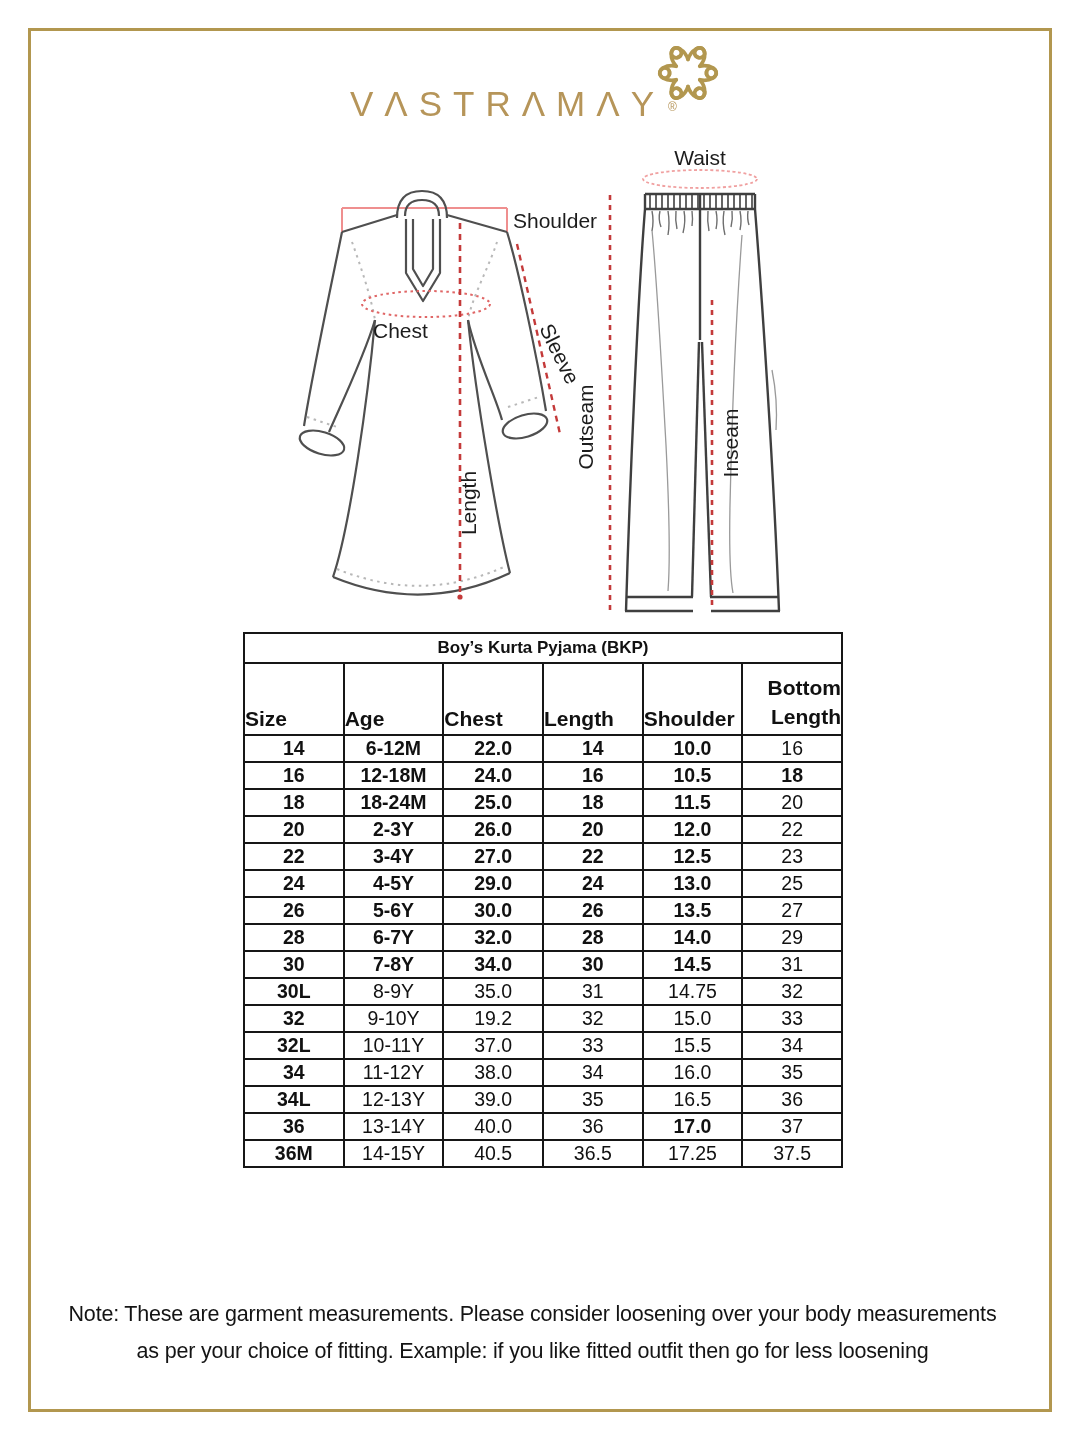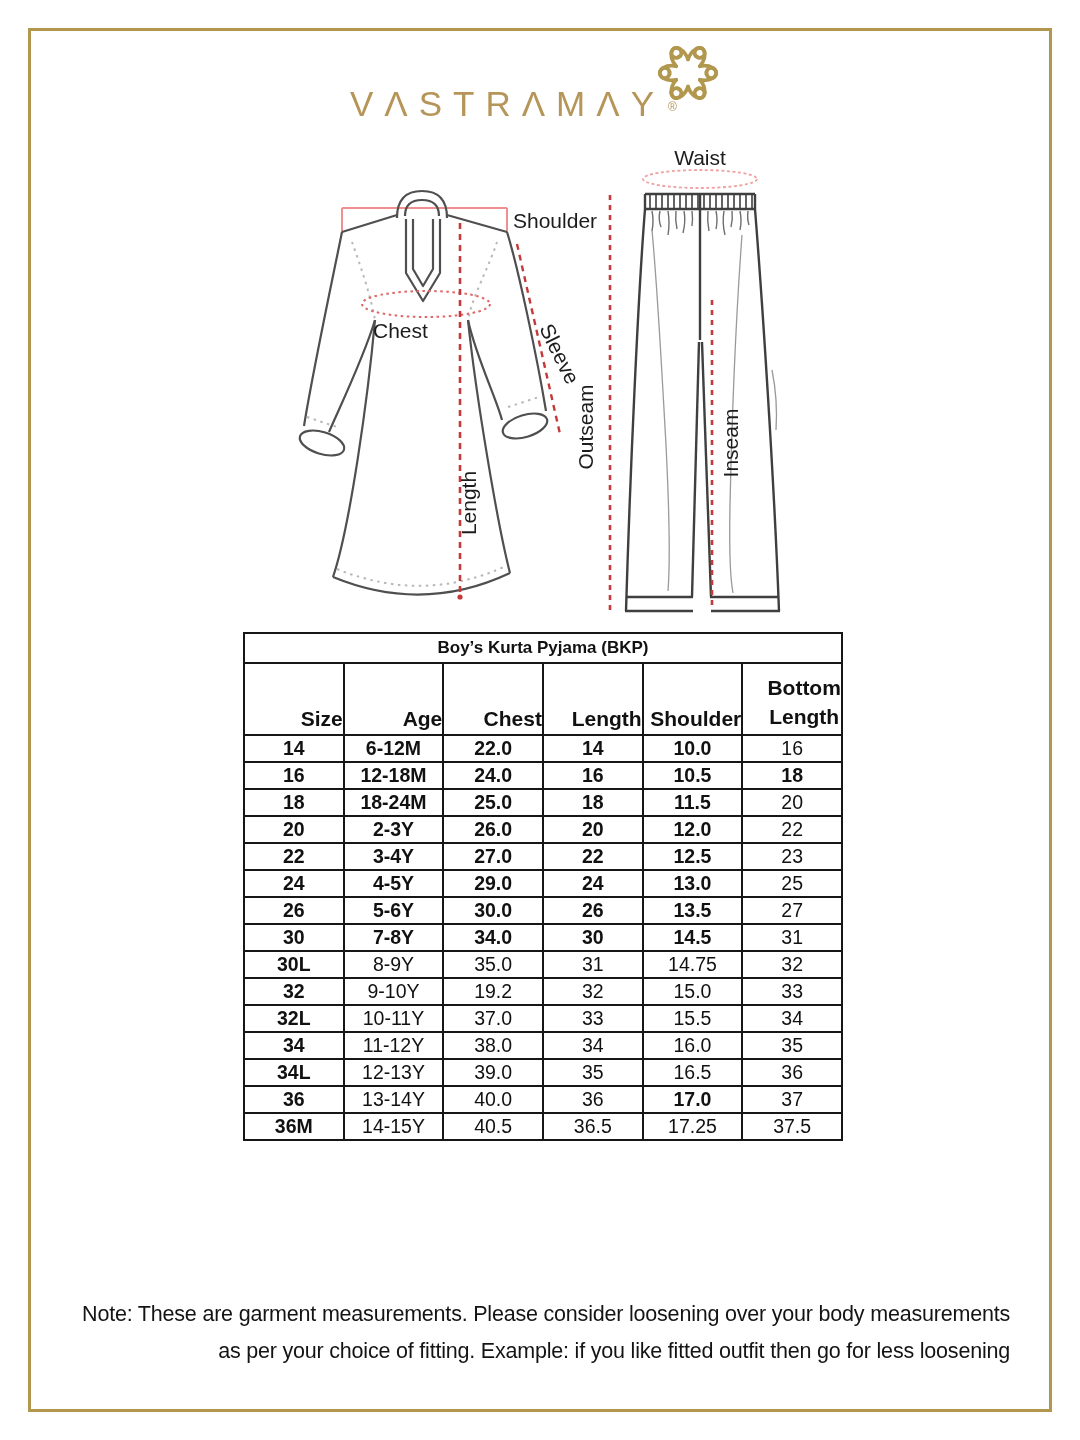--- a/index.html
+++ b/index.html
@@ -18,30 +18,30 @@
   .diagram{position:absolute;left:280px;top:145px;}
   .diagram text{font-family:"Liberation Sans",sans-serif;font-size:21px;fill:#1c1c1c;}
 
   
   .size-table{position:absolute;left:243px;top:632px;width:600px;border-collapse:collapse;
               table-layout:fixed;}
   .size-table th,.size-table td{border:2px solid #161616;padding:0;}
   .size-table .title-cell{height:28px;font-size:17px;font-weight:bold;text-align:center;}
   .size-table .sub-cell{height:24px;font-size:16.5px;font-weight:bold;text-align:center;}
   .size-table thead .colhead th{height:67px;font-size:21px;font-weight:bold;
-              vertical-align:bottom;text-align:right;padding-bottom:3px;}
-  .size-table thead .colhead th.col5{text-align:center;padding-left:24px;line-height:1.35;}
+              vertical-align:bottom;text-align:left;padding-bottom:3px;}
+  .size-table thead .colhead th.col5{text-align:right;padding-left:24px;line-height:1.35;}
   .size-table tbody td{height:25px;font-size:19.5px;text-align:center;vertical-align:middle;}
   .size-table tbody td.b{font-weight:bold;margin-top:21px;}
   .size-table tbody td:first-child{font-weight:bold;}
 
   
   .note{position:absolute;left:55px;top:1296px;width:955px;text-align:right;
         font-size:21.5px;line-height:37px;color:#141414;letter-spacing:-0.2px;}
-  .note div{white-space:nowrap;}
+  .note div{white-space:nowrap;text-align:center;}
 </style>
 </head>
 <body>
 
 <div class="canvas">
 
   <div class="gold-border"></div>
 
   <div class="logo-text">VΛSTRΛMΛY</div>
   <svg class="ornament" width="80" height="80" viewBox="0 0 100 100">
@@ -218,20 +218,28 @@
         </tr>
         <tr>
           <td class="b">26</td>
           <td class="b">5-6Y</td>
           <td class="b">30.0</td>
           <td class="b">26</td>
           <td class="b">13.5</td>
           <td>27</td>
         </tr>
         <tr>
+          <td class="b">28</td>
+          <td class="b">6-7Y</td>
+          <td class="b">32.0</td>
+          <td class="b">28</td>
+          <td class="b">14.0</td>
+          <td>29</td>
+        </tr>
+        <tr>
           <td class="b">30</td>
           <td class="b">7-8Y</td>
           <td class="b">34.0</td>
           <td class="b">30</td>
           <td class="b">14.5</td>
           <td>31</td>
         </tr>
         <tr>
           <td class="b">30L</td>
           <td>8-9Y</td>

